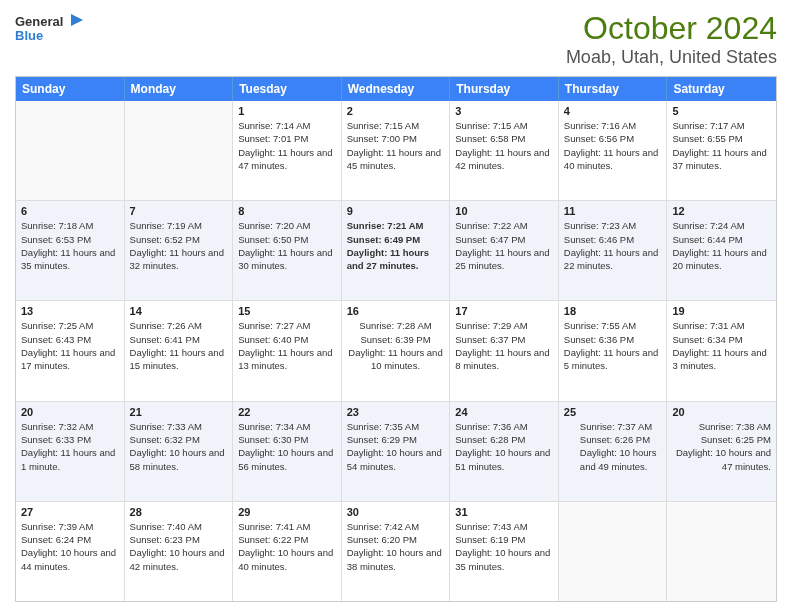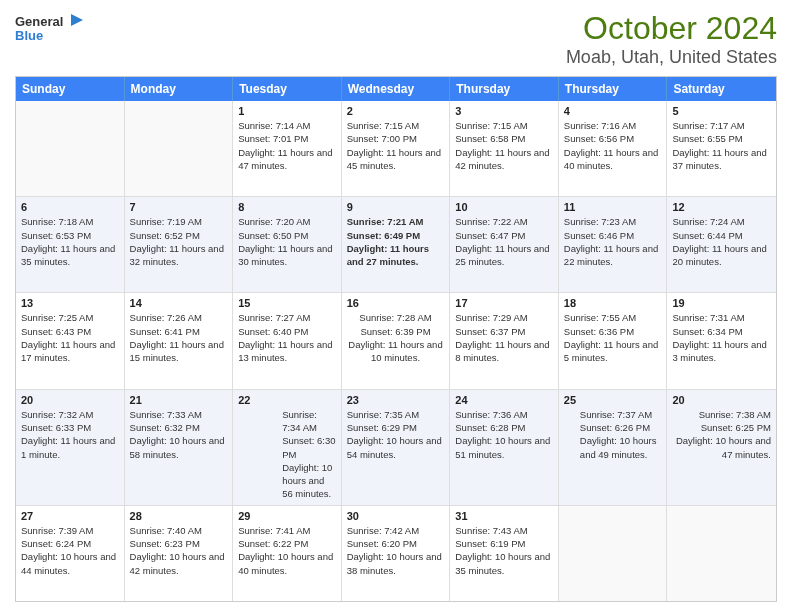--- a/index.html
+++ b/index.html
@@ -253,21 +253,21 @@
 Daylight: 11 hours and 1 minute.</div>
           </div>
           <div class="cal-cell alt-row">
             <div class="day-num">21</div>
             <div class="cell-info" style="white-space: pre-line;">Sunrise: 7:33 AM
 Sunset: 6:32 PM
 Daylight: 10 hours and 58 minutes.</div>
           </div>
           <div class="cal-cell alt-row">
             <div class="day-num">22</div>
-            <div class="cell-info" style="white-space: pre-line; margin-left: 44px;">Sunrise: 7:34 AM
+            <div class="cell-info" style="white-space: pre-line;">Sunrise: 7:34 AM
 Sunset: 6:30 PM
 Daylight: 10 hours and 56 minutes.</div>
           </div>
           <div class="cal-cell alt-row">
             <div class="day-num">23</div>
             <div class="cell-info" style="white-space: pre-line;">Sunrise: 7:35 AM
 Sunset: 6:29 PM
 Daylight: 10 hours and 54 minutes.</div>
           </div>
           <div class="cal-cell alt-row">

